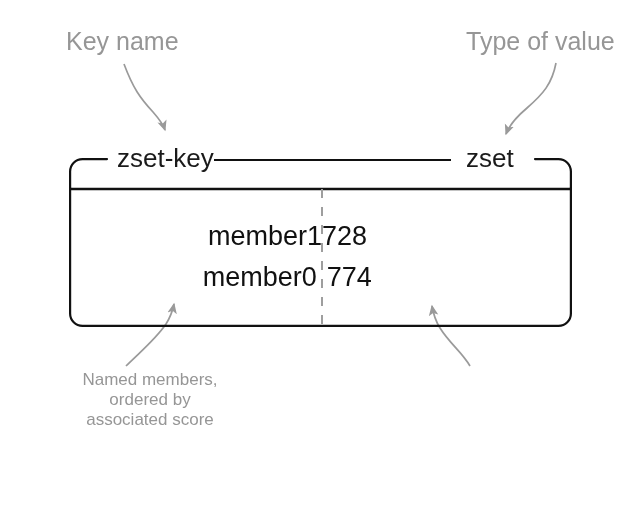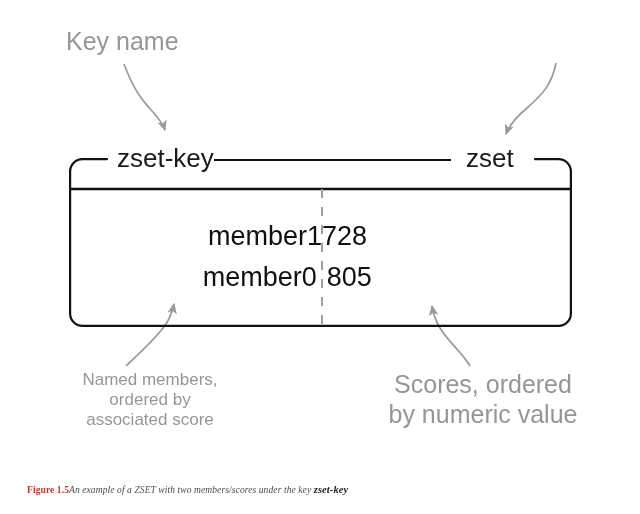--- a/index.html
+++ b/index.html
@@ -184,27 +184,26 @@
 
     <path d="M556,63 C552,84 543,94 527,108 C514,119 509,126 506,134" fill="none" stroke="#9a9a9a" stroke-width="1.7" marker-end="url(#arrowhead-gray)"></path>
 
     <path d="M126,366 C140,352 155,340 166,324 C171,316 173,309 174,304" fill="none" stroke="#9a9a9a" stroke-width="1.7" marker-end="url(#arrowhead-gray)"></path>
 
     <path d="M470,366 C462,352 450,344 440,328 C435,320 433,312 432,306" fill="none" stroke="#9a9a9a" stroke-width="1.7" marker-end="url(#arrowhead-gray)"></path>
   </svg>
 
   <div class="callout" id="callout-key-name">Key name</div>
 
+  <div class="callout" id="callout-type-of-value">Type of value</div>
 
   <div class="callout" id="callout-named-members">Named members,
 ordered by
 associated score</div>
 
-  <div class="callout" id="callout-scores">Scores, ordered
-by numeric value</div>
 
   <div id="zset-box">
 
     <svg id="box-svg" viewBox="0 0 503 169" xmlns="http://www.w3.org/2000/svg">
 
       <path d="M38,1.1 L13.5,1.1 C6.6,1.1 1.1,6.6 1.1,13.5 L1.1,30" fill="none" stroke="#111111" stroke-width="2.2" stroke-linecap="round"></path>
 
       <path d="M145,2.0 L382,2.0" fill="none" stroke="#111111" stroke-width="2.2" stroke-linecap="butt"></path>
 
       <path d="M466,1.1 L489.5,1.1 C496.4,1.1 501.9,6.6 501.9,13.5 L501.9,30" fill="none" stroke="#111111" stroke-width="2.2" stroke-linecap="round"></path>
@@ -221,22 +220,19 @@
 
     <div class="box-header-label" id="type-label">zset</div>
 
     <div class="entries">
       <div class="entry-row row-0">
         <div class="member-cell">member1</div>
         <div class="score-cell">728</div>
       </div>
       <div class="entry-row row-1">
         <div class="member-cell">member0</div>
-        <div class="score-cell">805</div>
+        <div class="score-cell">774</div>
       </div>
     </div>
   </div>
 
-  <div id="caption">
-    <span class="fig-num">Figure 1.5</span><span class="cap-body">An example of a </span><span class="cap-zset">ZSET</span><span class="cap-body"> with two members/scores under the key </span><span class="cap-key">zset-key</span>
-  </div>
 
 </div>
 
 </body></html>

